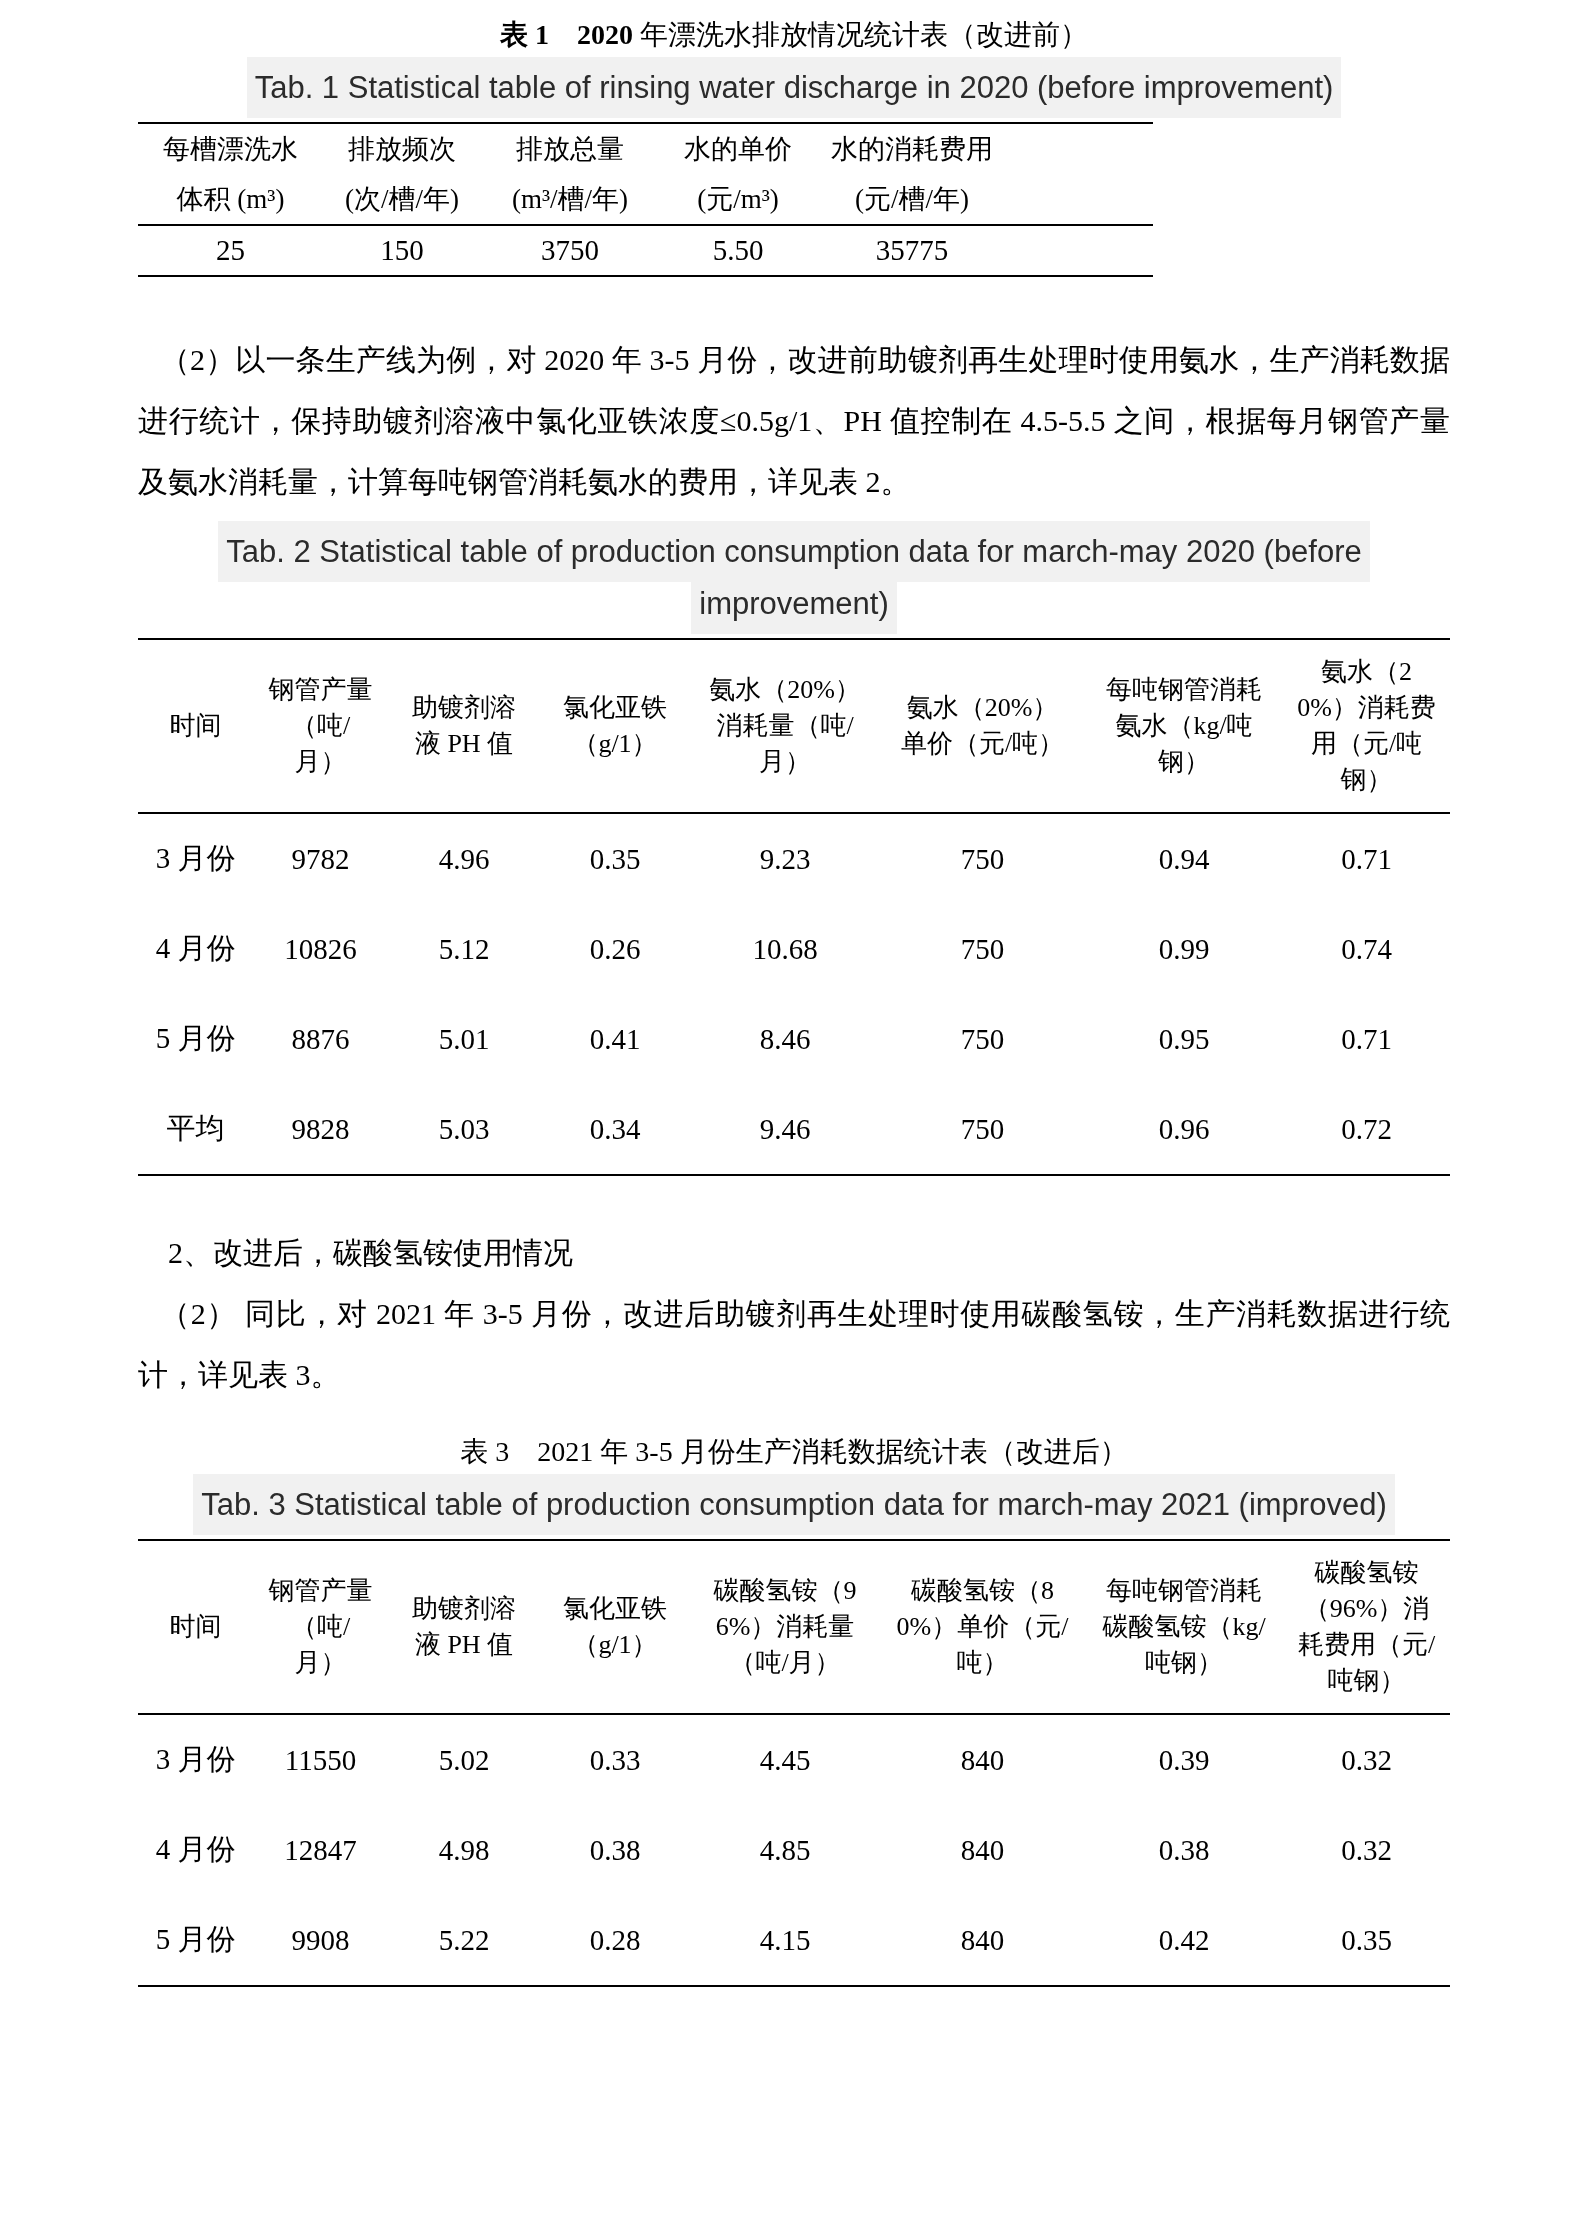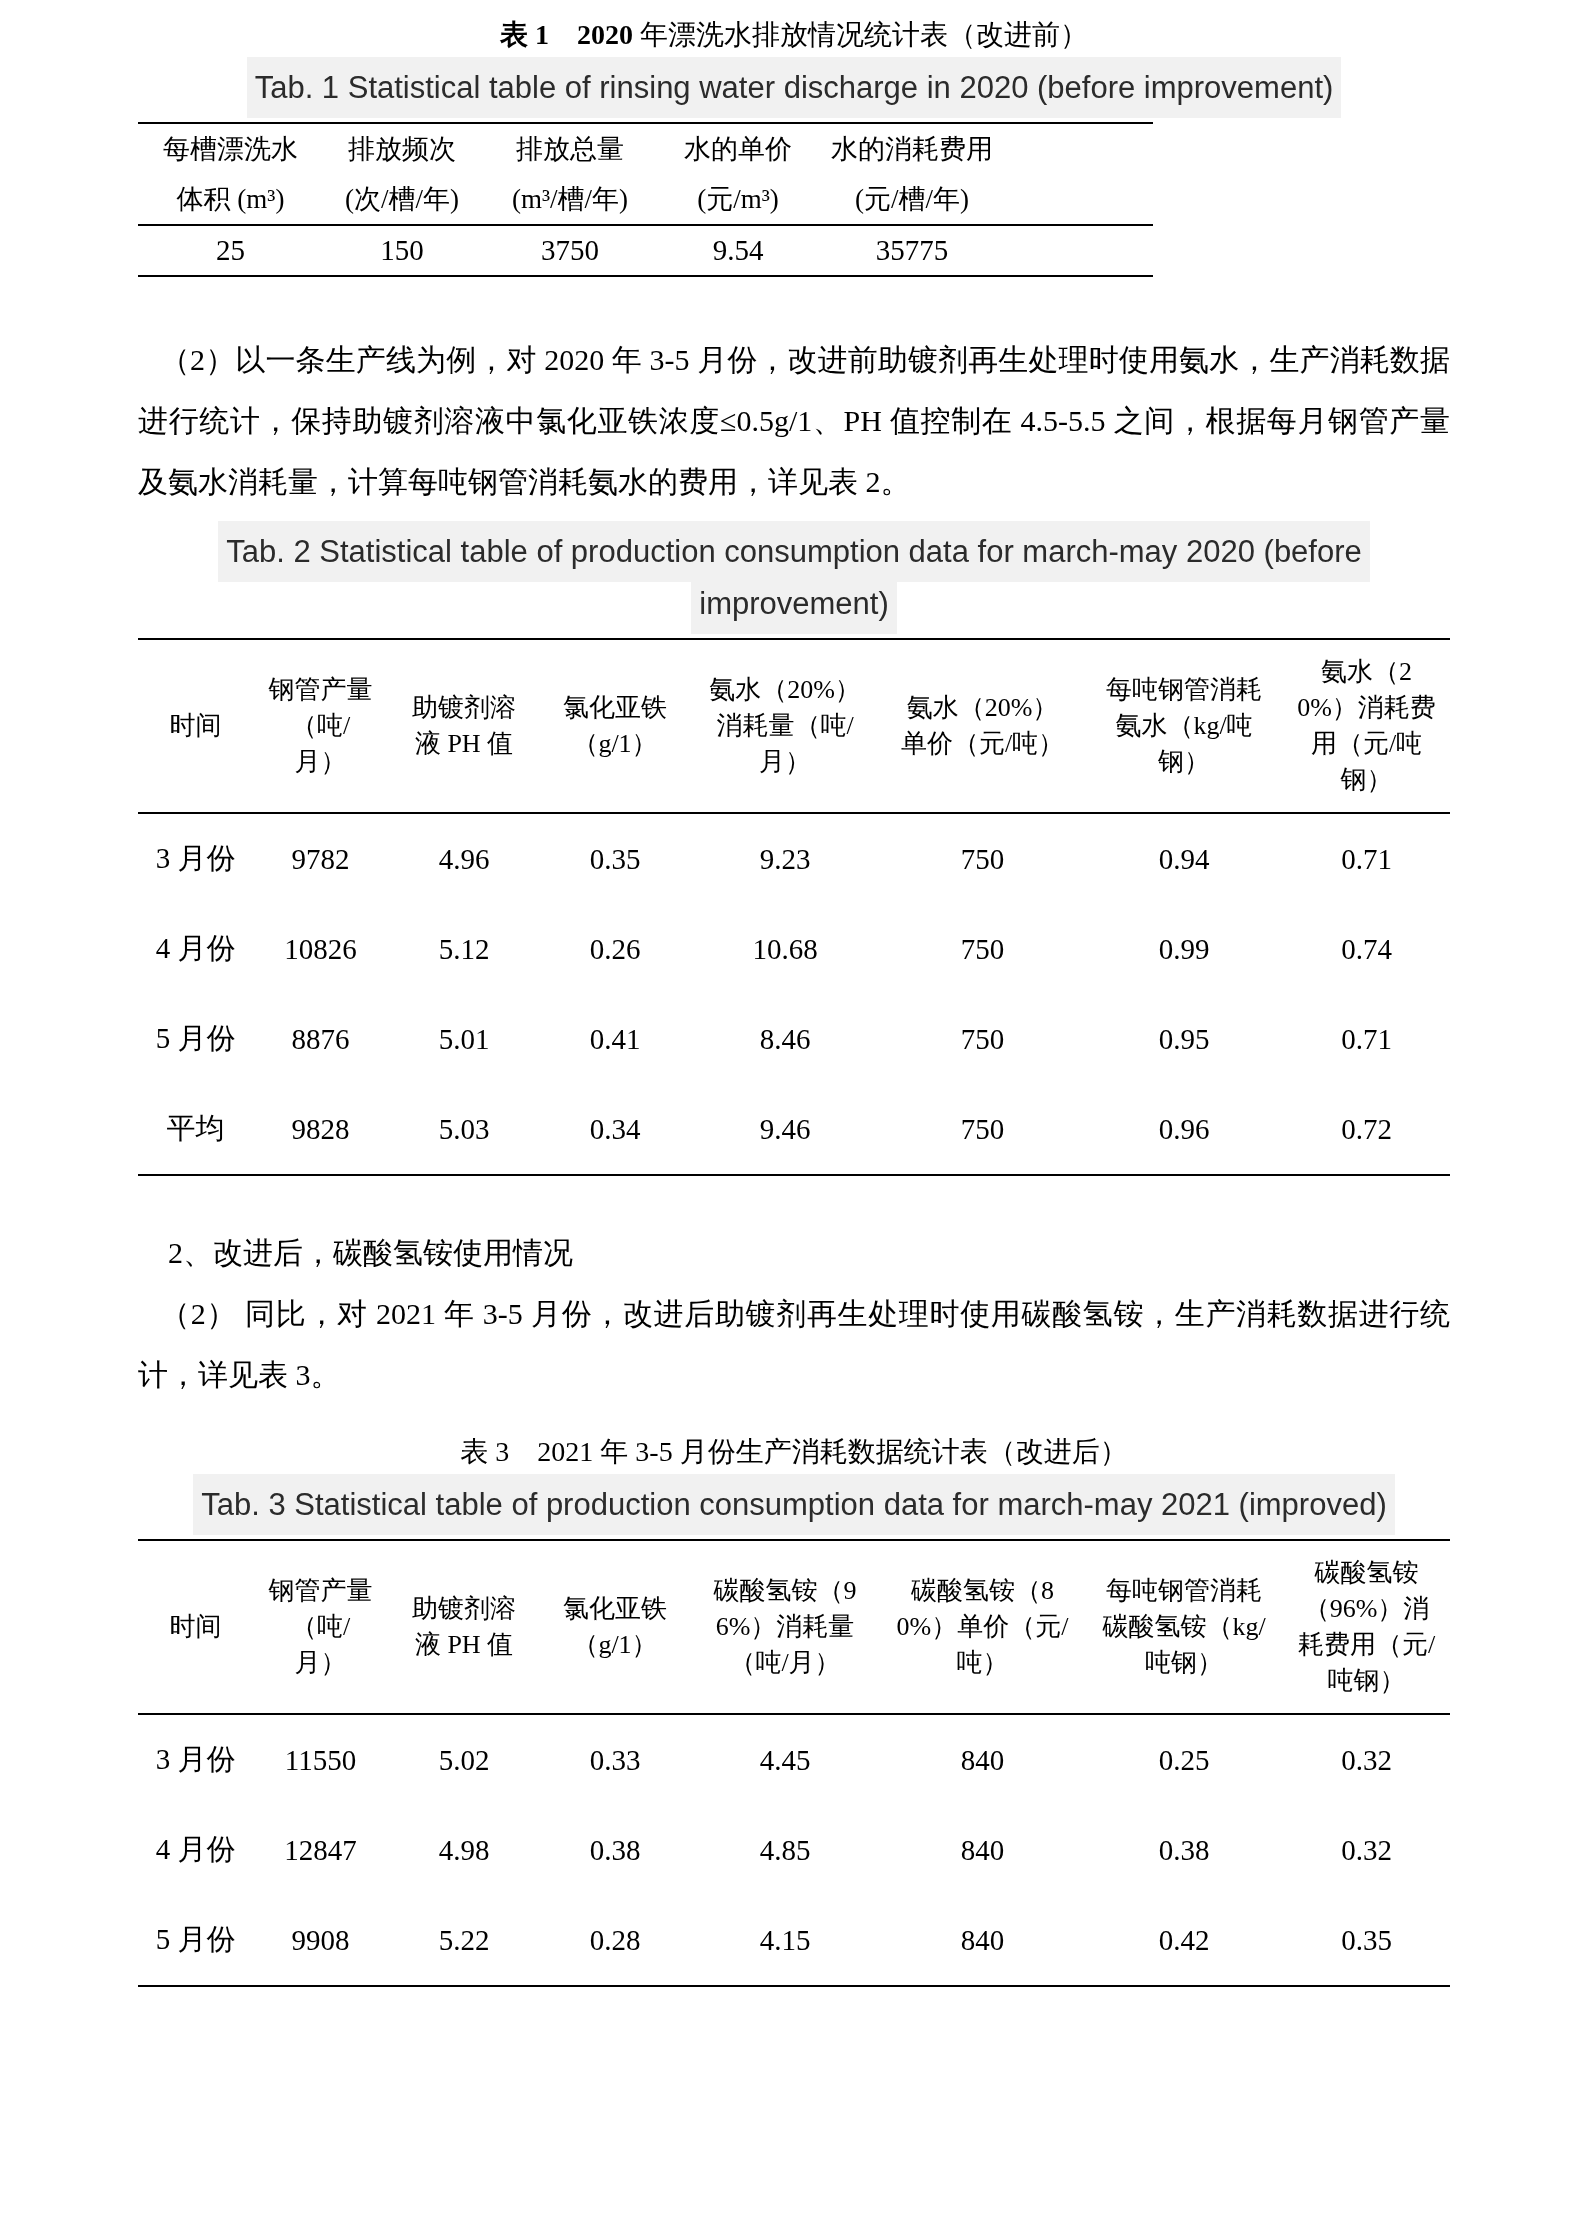--- a/index.html
+++ b/index.html
@@ -117,21 +117,21 @@
             <div>(元/槽/年)</div>
           </th>
         <th></th>
       </tr>
     </thead>
     <tbody>
       <tr>
         <td>25</td>
         <td>150</td>
         <td>3750</td>
-        <td>9.54</td>
+        <td>5.50</td>
         <td>35775</td>
         <td></td>
       </tr>
     </tbody>
   </table>
 
   <p class="para indent gap-after-t1">（2）以一条生产线为例，对 2020 年 3-5 月份，改进前助镀剂再生处理时使用氨水，生产消耗数据进行统计，保持助镀剂溶液中氯化亚铁浓度≤0.5g/1、PH 值控制在 4.5-5.5 之间，根据每月钢管产量及氨水消耗量，计算每吨钢管消耗氨水的费用，详见表 2。</p>
 
   <div class="caption-en"><span class="hl">Tab. 2 Statistical table of production consumption data for march-may 2020 (before improvement)</span></div>
 
@@ -232,21 +232,21 @@
       </tr>
     </thead>
     <tbody>
       <tr>
         <td>3 月份</td>
         <td>11550</td>
         <td>5.02</td>
         <td>0.33</td>
         <td>4.45</td>
         <td>840</td>
-        <td>0.25</td>
+        <td>0.39</td>
         <td>0.32</td>
       </tr>
       <tr>
         <td>4 月份</td>
         <td>12847</td>
         <td>4.98</td>
         <td>0.38</td>
         <td>4.85</td>
         <td>840</td>
         <td>0.38</td>

